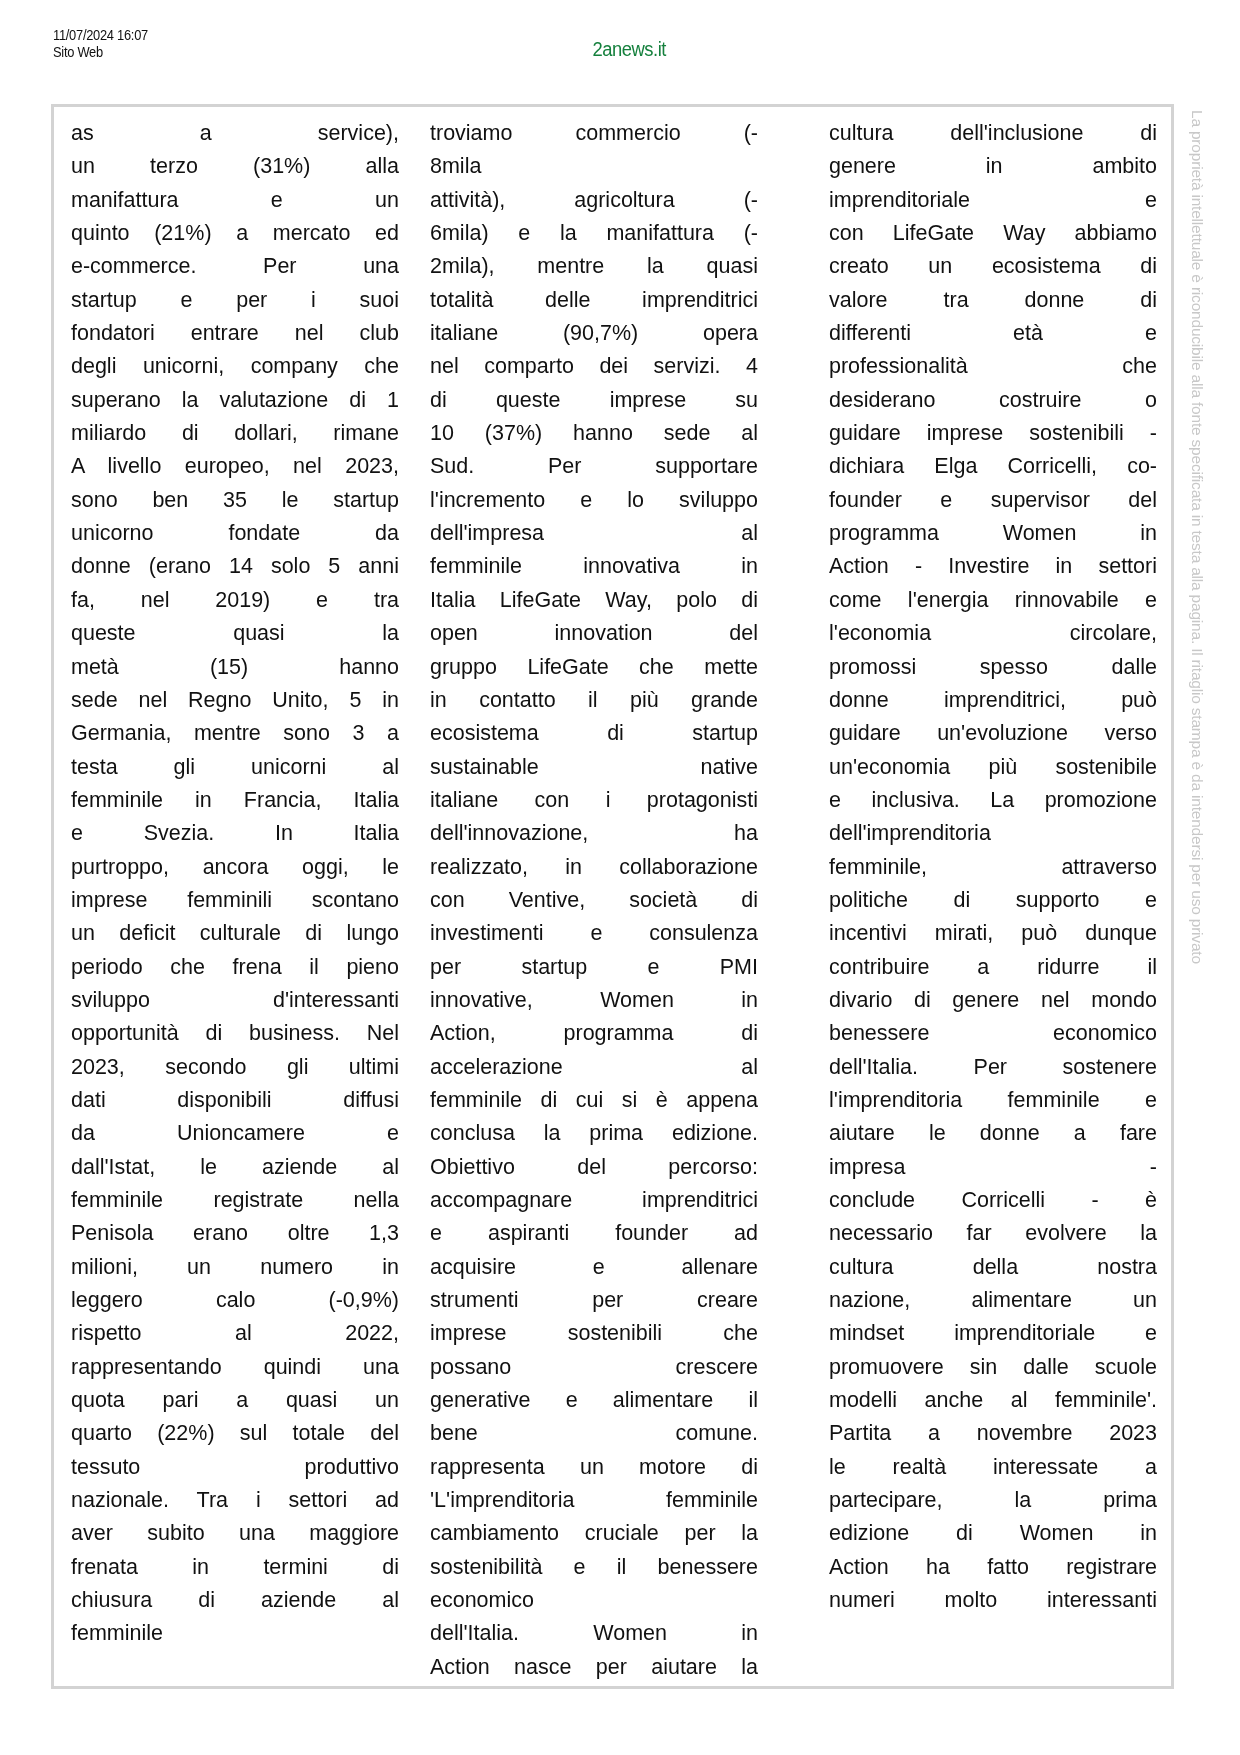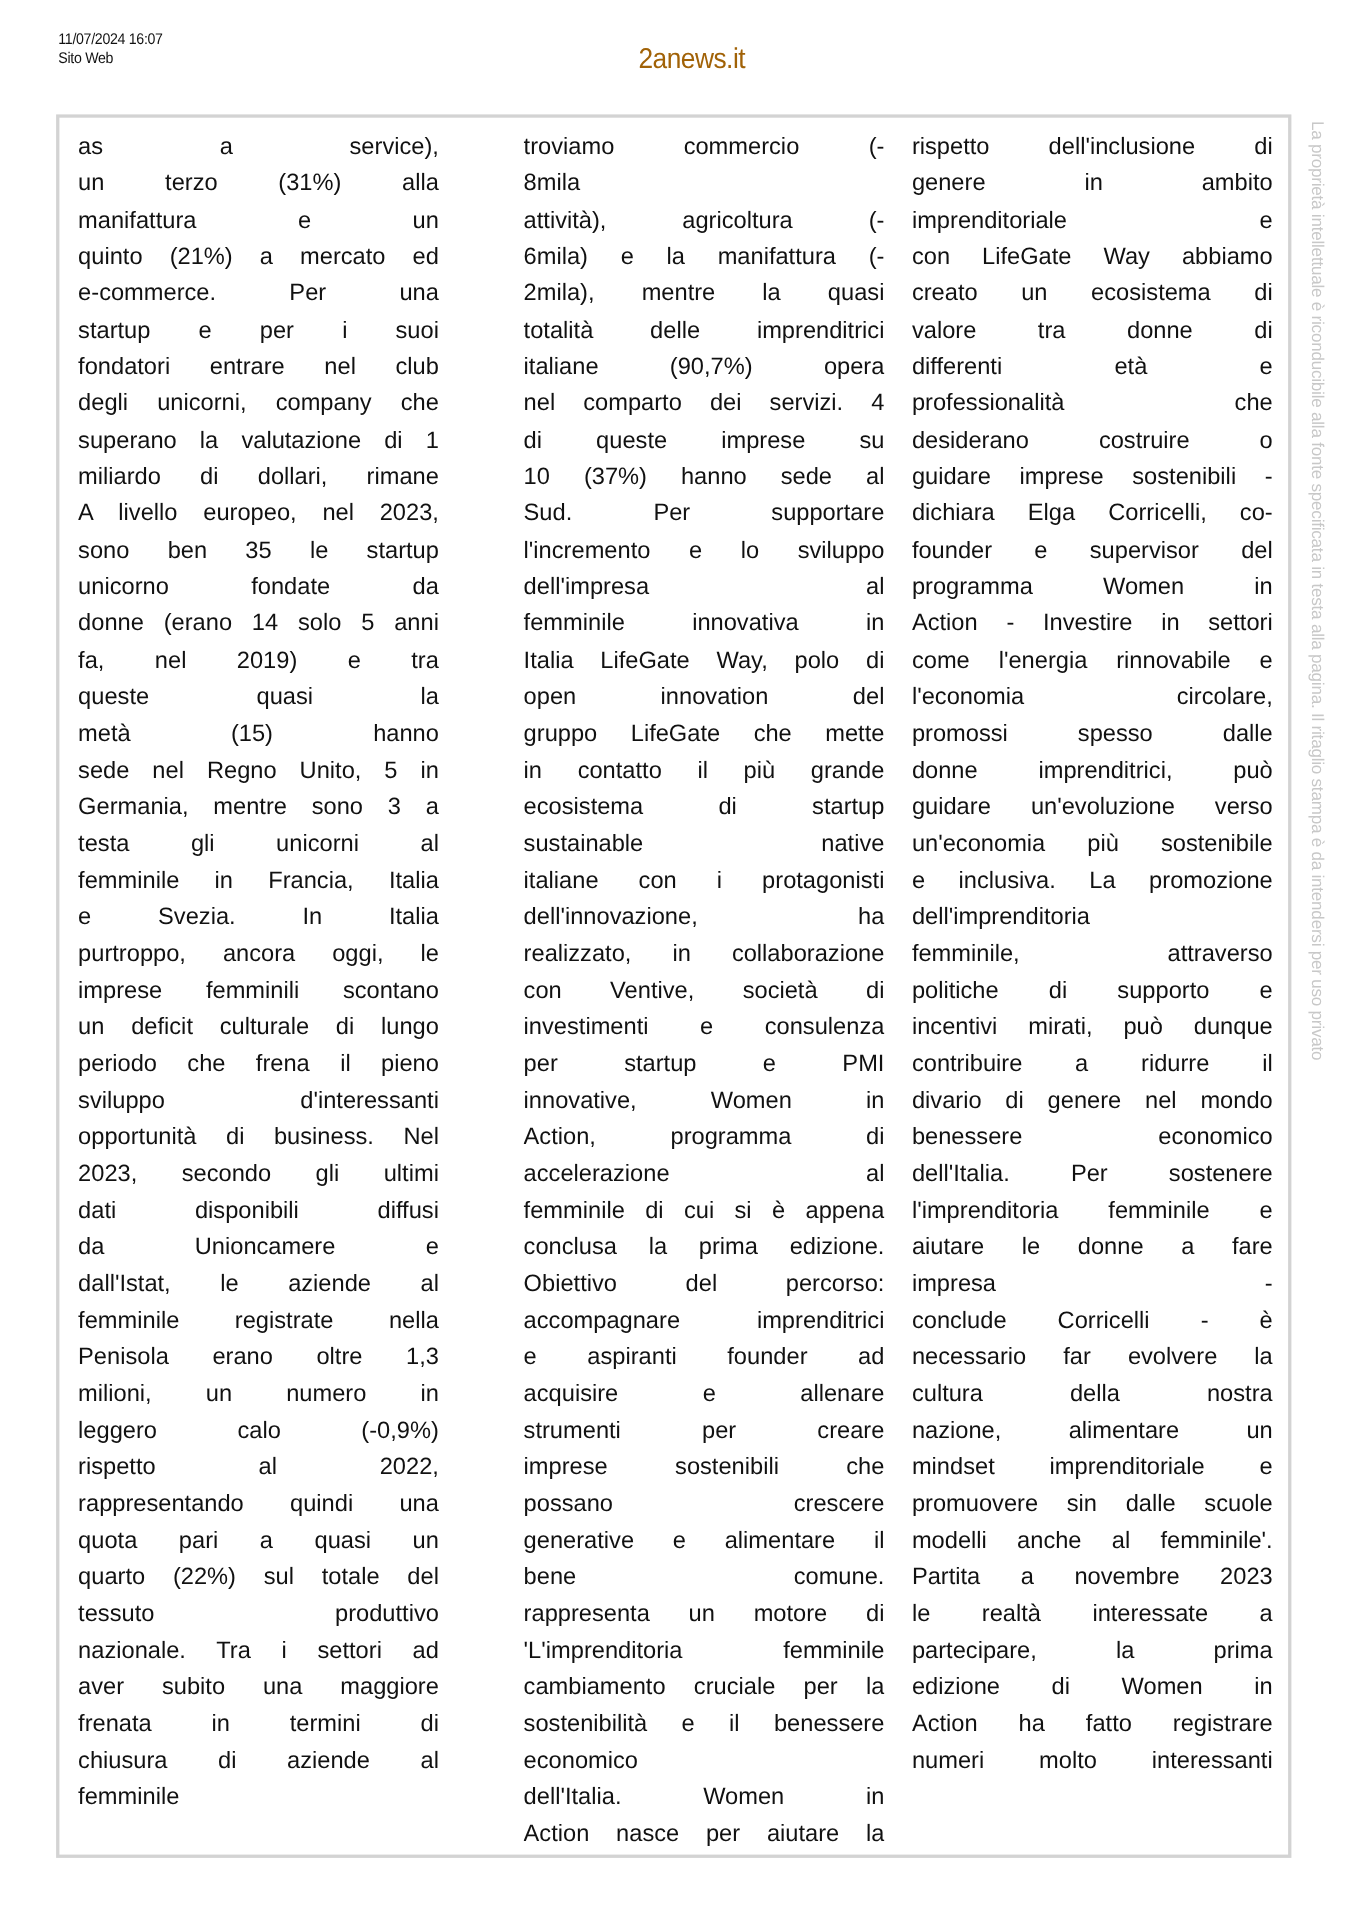--- a/index.html
+++ b/index.html
@@ -1,24 +1,24 @@
 <!DOCTYPE html>
 <html><head>
 <meta charset="utf-8">
 <style>
   html, body { margin: 0; padding: 0; background: #ffffff; }
   body { width: 1240px; height: 1755px; position: relative; overflow: hidden; color: #111; }
   .meta { position: absolute; left: 53px; top: 27px; font-family: "Liberation Sans", sans-serif; font-size: 14px; line-height: 17px; color: #111; letter-spacing: -0.3px; transform: scaleX(0.92); transform-origin: left top; }
-  .source { position: absolute; left: 0; width: 1240px; top: 38px; text-align: center; font-family: "Liberation Sans", sans-serif; font-size: 26px; color: #a16207; letter-spacing: -0.5px; }
+  .source { position: absolute; left: 0; width: 1240px; top: 38px; text-align: center; font-family: "Liberation Sans", sans-serif; font-size: 20px; color: #15803d; letter-spacing: -0.5px; }
   .source span { display: inline-block; transform: scaleX(0.92); padding-left: 20px; }
   .frame { position: absolute; left: 51px; top: 104px; width: 1123px; height: 1585px; border: 3px solid #d3d3d3; box-sizing: border-box; }
   .col { position: absolute; top: 117px; width: 328px; font-family: Liberation Sans, sans-serif; font-size: 21.5px; line-height: 33.35px; color: #111; }
   .col .ln { display: block; height: 33.35px; white-space: nowrap; text-align: justify; text-align-last: justify; overflow: hidden; }
   .col1 { left: 71px; }
-  .col2 { left: 476px; }
+  .col2 { left: 430px; }
   .col3 { left: 829px; }
   .disclaimer { position: absolute; left: 1182px; top: 110px; width: 28px; height: 980px; }
   .disclaimer span { position: absolute; left: 0; top: 0; transform-origin: left top; transform: translate(24px, 0) rotate(90deg); white-space: nowrap; font-family: "Liberation Sans", sans-serif; font-size: 15.5px; color: #c8c8c8; letter-spacing: -0.2px; }
 </style>
 </head>
 <body>
 
 <div class="meta">
   <div>11/07/2024 16:07</div>
   <div>Sito Web</div>
@@ -119,21 +119,21 @@
     <span class="ln">bene comune.</span>
     <span class="ln">rappresenta un motore di</span>
     <span class="ln">'L'imprenditoria femminile</span>
     <span class="ln">cambiamento cruciale per la</span>
     <span class="ln">sostenibilità e il benessere</span>
     <span class="ln">economico</span>
     <span class="ln">dell'Italia. Women in</span>
     <span class="ln">Action nasce per aiutare la</span>
   </div>
 <div class="col col3">
-    <span class="ln">rispetto dell'inclusione di</span>
+    <span class="ln">cultura dell'inclusione di</span>
     <span class="ln">genere in ambito</span>
     <span class="ln">imprenditoriale e</span>
     <span class="ln">con LifeGate Way abbiamo</span>
     <span class="ln">creato un ecosistema di</span>
     <span class="ln">valore tra donne di</span>
     <span class="ln">differenti età e</span>
     <span class="ln">professionalità che</span>
     <span class="ln">desiderano costruire o</span>
     <span class="ln">guidare imprese sostenibili -</span>
     <span class="ln">dichiara Elga Corricelli, co-</span>

